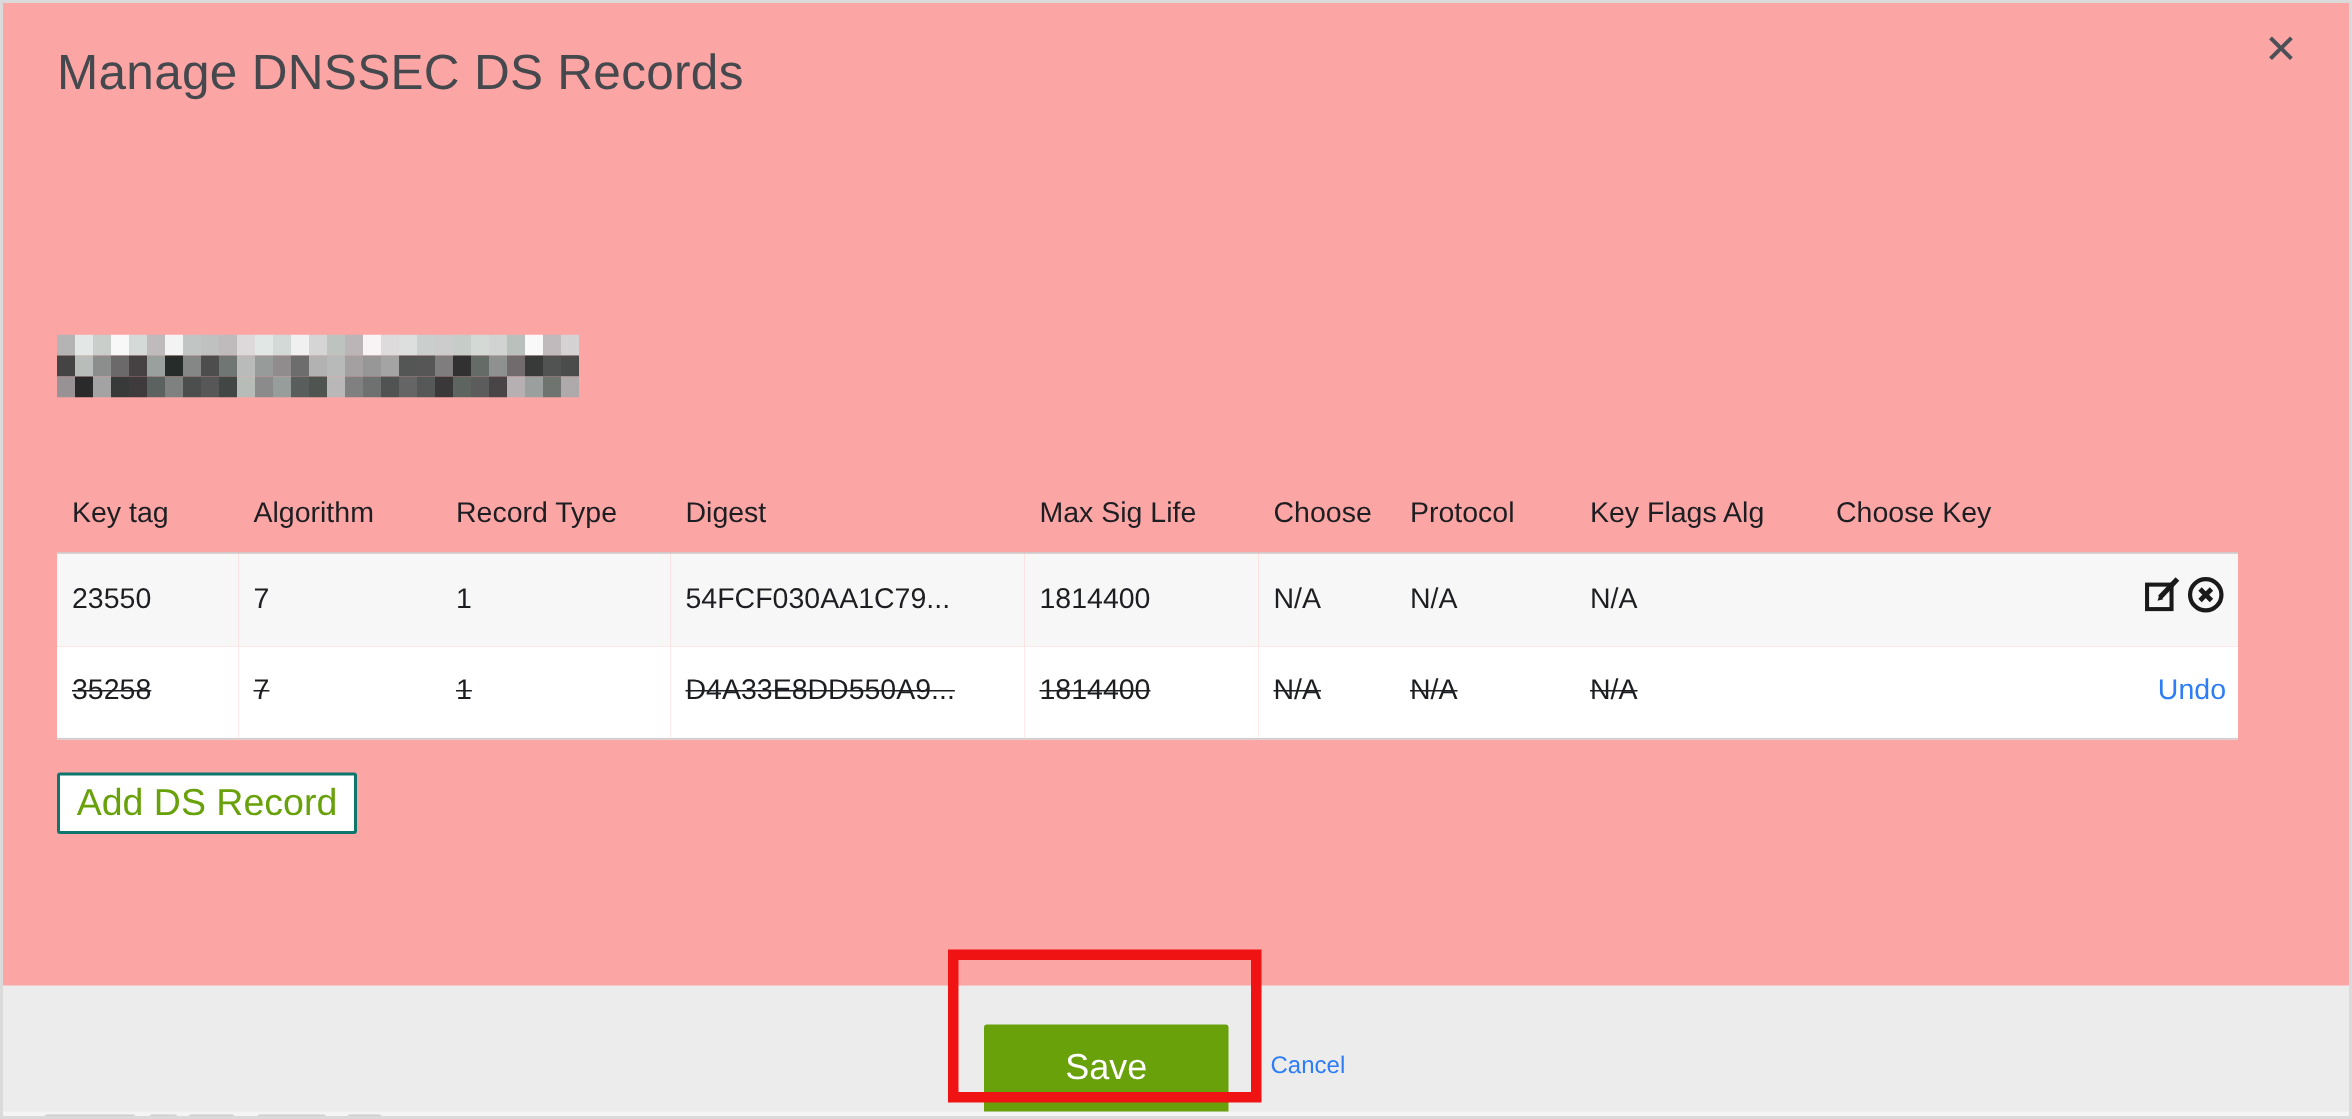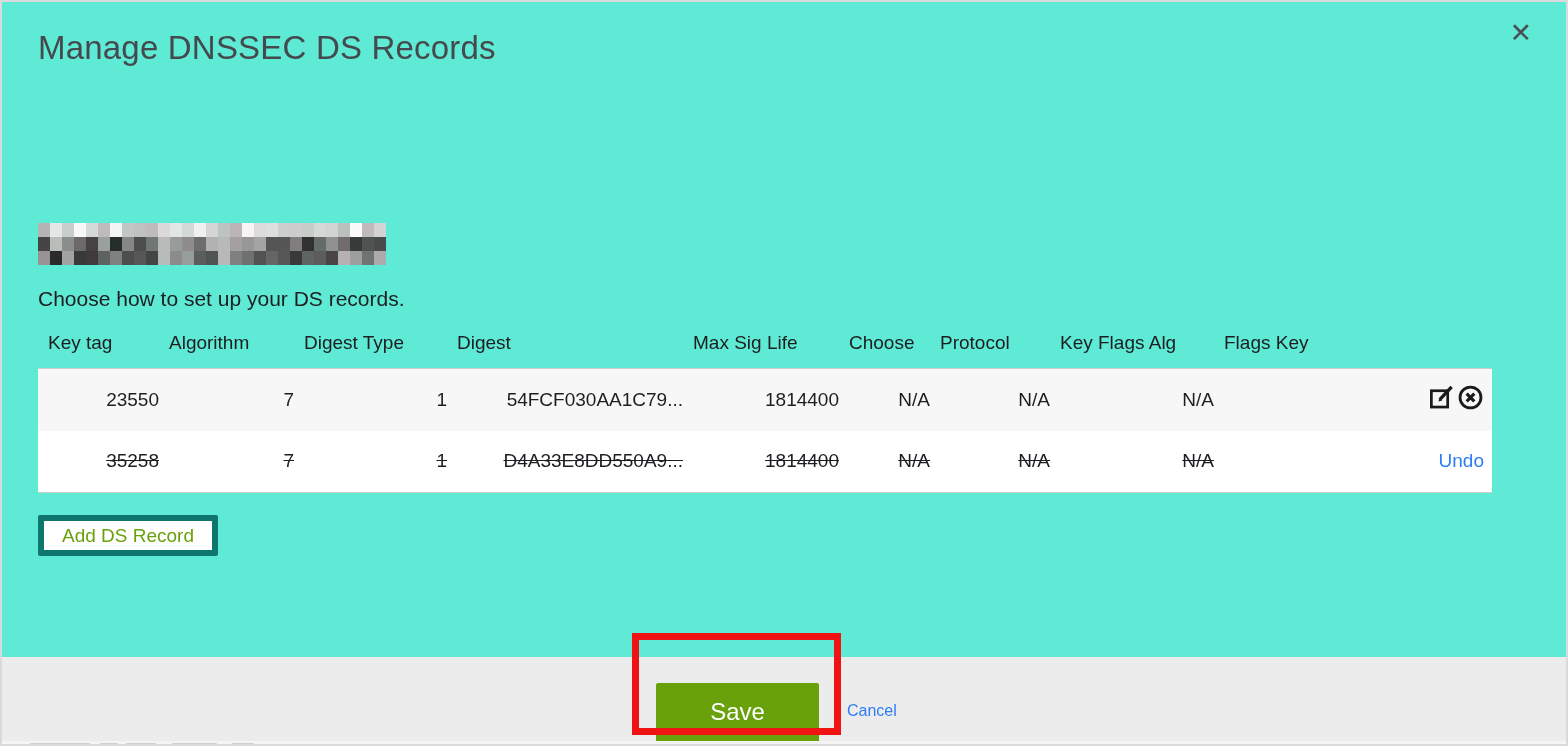--- a/index.html
+++ b/index.html
@@ -1,21 +1,21 @@
 <!DOCTYPE html>
 <html><head>
 <meta charset="utf-8">
 <style>
   * { margin:0; padding:0; box-sizing:border-box; }
   html,body { background:#fff; }
   body { font-family:"Liberation Sans","DejaVu Sans",sans-serif; color:#16191f; }
 
   .modal {
     position:relative; width:1568px; height:746px;
-    background:#5eead4; overflow:hidden;
+    background:#fca5a5; overflow:hidden;
     border:2px solid #dadada;
   }
 
   .title {
     position:absolute; left:36px; top:27px;
     font-size:33px; font-weight:400; color:#45494d; letter-spacing:.2px;
   }
 
   .close-btn {
     position:absolute; top:18px; right:34px;
@@ -37,38 +37,38 @@
 
   .ds-table {
     position:absolute; left:36px; top:330px; width:1454px;
     border-collapse:collapse; table-layout:fixed; font-size:19px;
   }
   .ds-table th {
     text-align:left; font-weight:400; color:#1c1e21;
     padding:0 0 14px 10px; border-bottom:1px solid #ccc;
   }
   .ds-table td {
-    height:62px; padding-left:10px; color:#1c1e21; background:#fff;text-align:right;
+    height:62px; padding-left:10px; color:#1c1e21; background:#fff;
   }
   .ds-table tr.row-normal td { background:#f7f7f7; }
   .ds-table tr.row-deleted td { border-bottom:1px solid #ccc; }
   .ds-table tr.row-deleted td .strike { text-decoration:line-through; }
   .col-actions { text-align:right; padding-right:8px !important; }
 
   .row-icons { display:inline-flex; align-items:center; gap:2px; }
   .icon-btn { background:none; border:none; cursor:pointer; padding:0; line-height:0; }
   .icon-btn svg { display:block; }
 
   .undo-link { color:#2d7df7; font-size:19px; text-decoration:none; cursor:pointer; }
 
   .add-btn {
     position:absolute; left:36px; top:513px;
-    width:180px; height:41px;
-    background:#fff; border:6px solid #0f766e; border-radius:2px;
-    color:#69a10b; font-size:19px; cursor:pointer;
+    width:200px; height:41px;
+    background:#fff; border:2px solid #0f766e; border-radius:2px;
+    color:#69a10b; font-size:25px; cursor:pointer;
     font-family:"Liberation Sans","DejaVu Sans",sans-serif;
   }
 
   .footer {
     position:absolute; left:0; top:635px; width:100%; height:117px;
     background:#ececec; border-bottom:2px solid #b3b3b3;margin-top:20px;
   }
   .save-btn {
     position:absolute; left:654px; top:26px;
     width:163px; height:66px;
@@ -186,46 +186,45 @@
       <div class="px" style="background: rgb(59, 56, 57);"></div>
       <div class="px" style="background: rgb(94, 101, 97);"></div>
       <div class="px" style="background: rgb(92, 92, 92);"></div>
       <div class="px" style="background: rgb(73, 68, 70);"></div>
       <div class="px" style="background: rgb(182, 176, 179);"></div>
       <div class="px" style="background: rgb(155, 159, 157);"></div>
       <div class="px" style="background: rgb(111, 116, 113);"></div>
       <div class="px" style="background: rgb(174, 170, 172);"></div>
     </div>
 
-  <div class="subtitle">Choose how to set up your DS records.</div>
 
   <table class="ds-table">
     <colgroup>
       <col style="width:121px">
         <col style="width:135px">
         <col style="width:153px">
       <col style="width:236px">
         <col style="width:156px">
         <col style="width:91px">
       <col style="width:120px">
         <col style="width:164px">
         <col style="width:140px">
       <col style="width:138px">
     </colgroup>
     <thead>
       <tr>
         <th>Key tag</th>
         <th>Algorithm</th>
-        <th>Digest Type</th>
+        <th>Record Type</th>
         <th>Digest</th>
         <th>Max Sig Life</th>
         <th>Choose</th>
         <th>Protocol</th>
         <th>Key Flags Alg</th>
-        <th>Flags Key</th>
+        <th>Choose Key</th>
         <th></th>
       </tr>
     </thead>
     <tbody>
       <tr class="row-normal">
         <td><span class="strike">23550</span></td>
         <td><span class="strike">7</span></td>
         <td><span class="strike">1</span></td>
         <td><span class="strike">54FCF030AA1C79...</span></td>
         <td><span class="strike">1814400</span></td>

